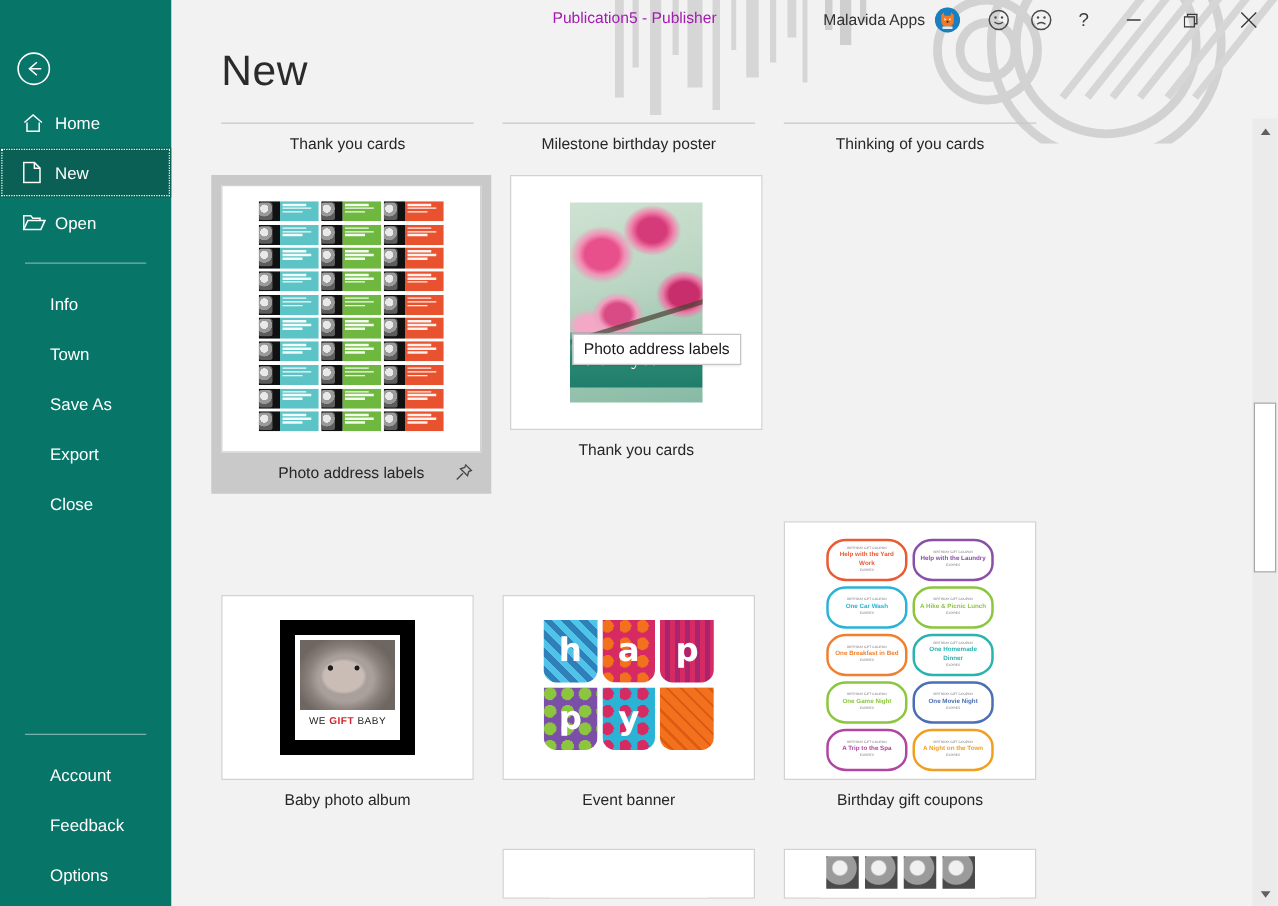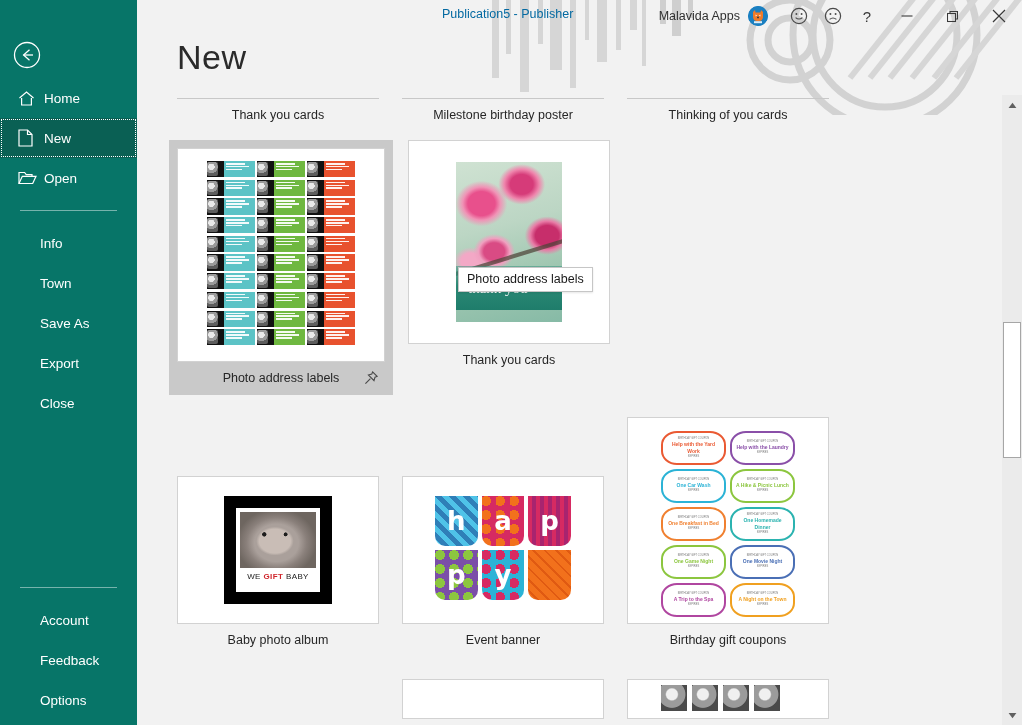--- a/index.html
+++ b/index.html
@@ -47,21 +47,21 @@
 
   
   .titlebar {
     position: absolute; left: 137px; top: 0;
     width: 885px; height: 32px;
     z-index: 20;
     display: flex; align-items: center;
   }
   .doc-title {
     position: absolute; left: 305px; top: 7px;
-    font-size: 12.5px; color: #0369a1;
+    font-size: 12.5px; color: #a21caf;
     white-space: nowrap;
   }
   .tb-right {
     position: absolute; right: 0; top: 0;
     height: 32px; display: flex; align-items: center;
   }
   .account-name { font-size: 12.5px; color: #303030; margin-right: 8px; white-space: nowrap; }
   .avatar {
     width: 20px; height: 20px; border-radius: 50%;
     background: #1a7fc1; position: relative; margin-right: 14px;

